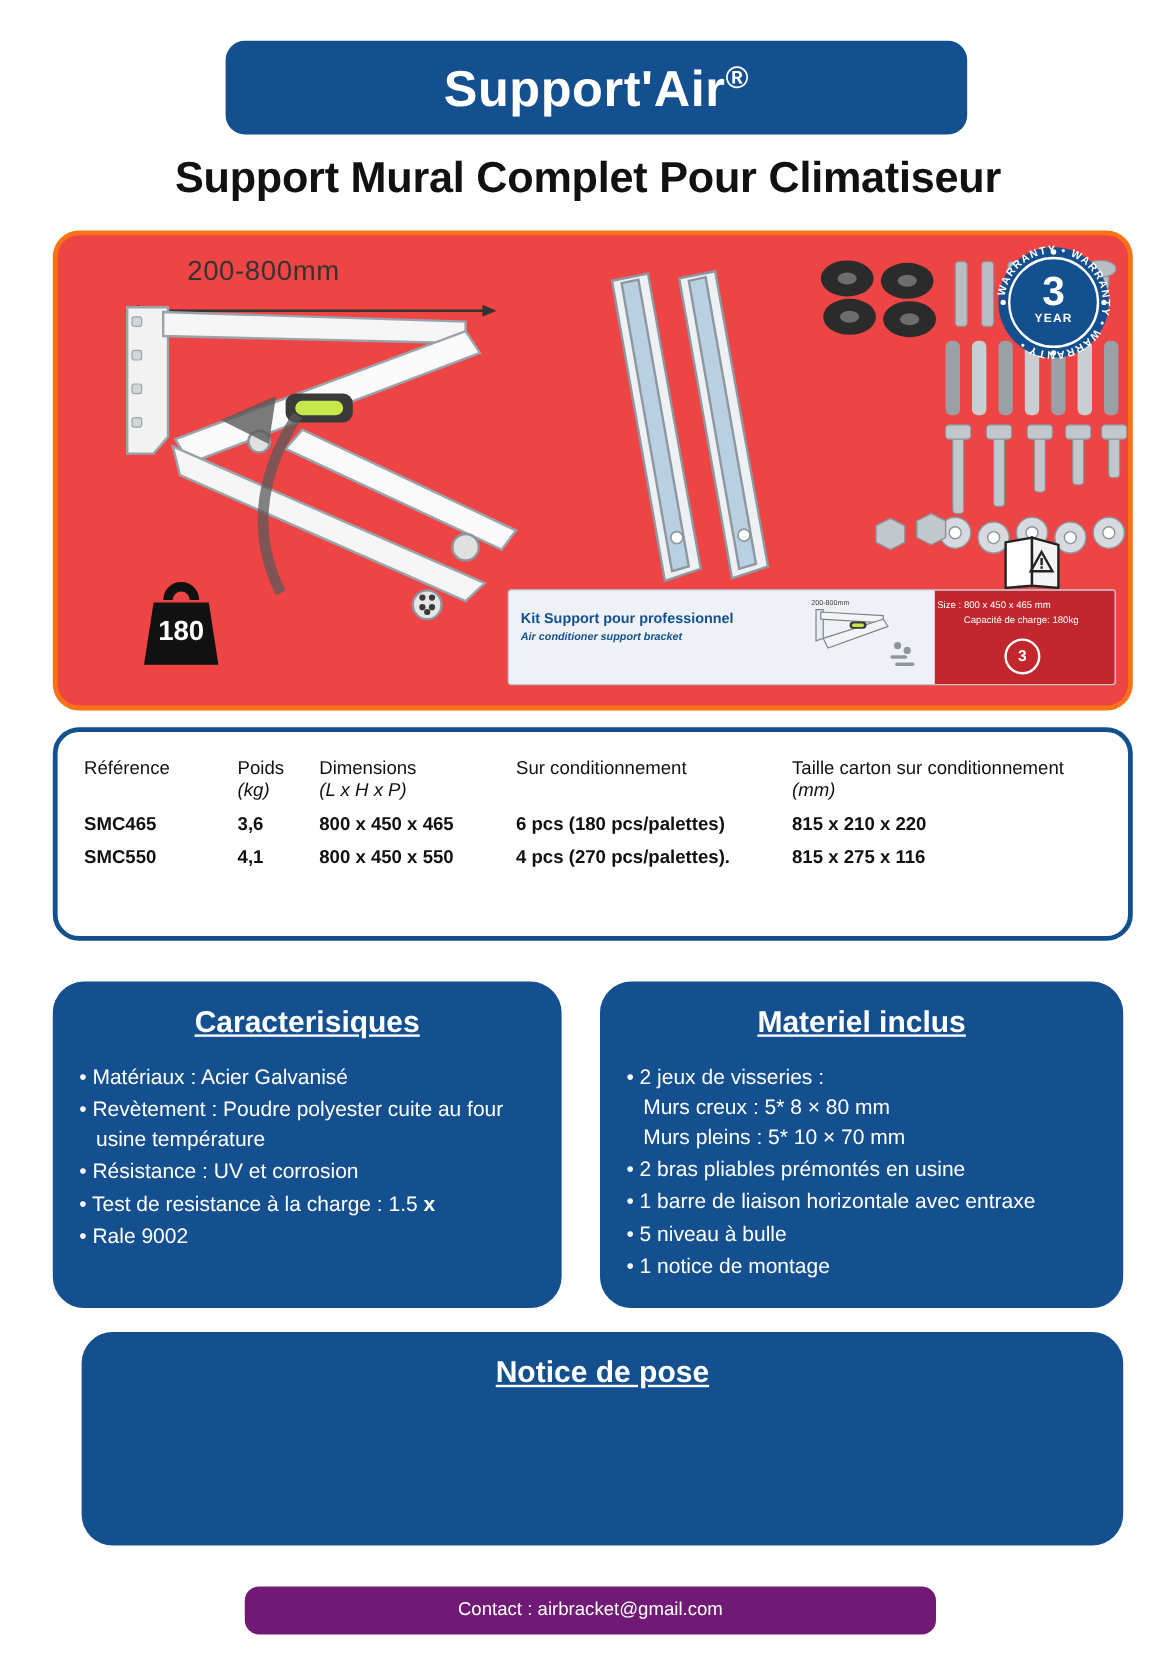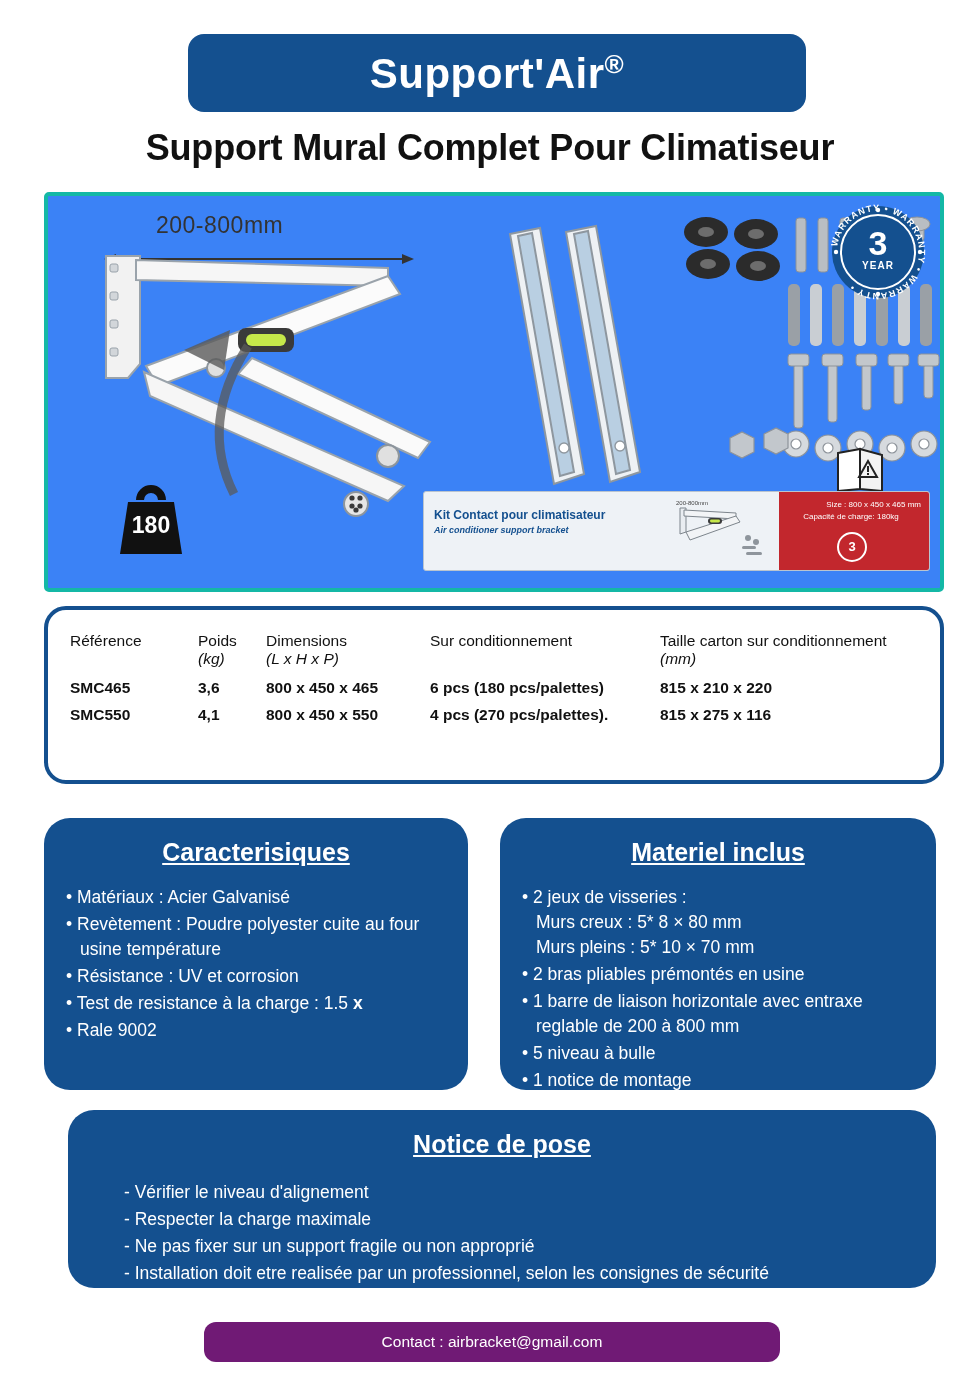--- a/index.html
+++ b/index.html
@@ -58,23 +58,23 @@
     letter-spacing: -0.2px;
   }
 
   
   .image-panel {
     position: absolute;
     left: 44px;
     top: 192px;
     width: 892px;
     height: 392px;
-    background: #3b82f6;
-    border: 4px solid #14b8a6;
-    border-radius: 5px;
+    background: #ef4444;
+    border: 4px solid #f97316;
+    border-radius: 22px;
     overflow: hidden;
   }
 
   .dim-label {
     position: absolute;
     left: 108px;
     top: 16px;
     font-size: 23px;
     color: #333;
     letter-spacing: 0.5px;
@@ -172,21 +172,21 @@
   .package .pk-sub {
     position: absolute; left: 10px; top: 33px;
     font-size: 9px; font-style: italic; font-weight: bold; color: #14508f;
   }
   .package .pk-red {
     position: absolute; right: 0; top: 0; width: 150px; height: 78px;
     background: #c2272d;
   }
   .package .pk-size {
     position: absolute; right: 8px; top: 8px; width: 140px;
-    color: #fff; font-size: 8px; text-align: right;
+    color: #fff; font-size: 8px; text-align: left;
   }
   .package .pk-cap {
     position: absolute; right: 8px; top: 20px; width: 140px;
     color: #fff; font-size: 8px; text-align: center;
   }
   .package .pk-circ {
     position: absolute; right: 62px; top: 40px;
     width: 26px; height: 26px; border-radius: 50%;
     border: 2px solid #fff; color: #fff; font-size: 13px;
     line-height: 26px; text-align: center; font-weight: bold;
@@ -461,21 +461,21 @@
         <rect x="33" y="19" width="2" height="6" fill="#222"></rect>
         <rect x="33" y="26" width="2" height="2" fill="#222"></rect>
       </svg>
       <div class="ni-label">
         <span>NOTICE</span><br>
         <span>D'INSTRUCTIONS</span>
       </div>
     </div>
 
     <div class="package">
-      <div class="pk-title">Kit Contact pour climatisateur</div>
+      <div class="pk-title">Kit Support pour professionnel</div>
       <div class="pk-sub">Air conditioner support bracket</div>
       <div class="pk-mini-label">200-800mm</div>
       <svg class="pk-mini" viewBox="0 0 95 58">
         <path d="M6 6 L12 6 L12 30 L6 32 Z" fill="#e9edf1" stroke="#7d858c"></path>
         <path d="M10 8 L62 11 L62 17 L10 14 Z" fill="#f2f4f6" stroke="#7d858c"></path>
         <path d="M12 30 L62 14 L66 20 L16 38 Z" fill="#f2f4f6" stroke="#7d858c"></path>
         <rect x="34" y="16" width="14" height="6" rx="3" fill="#3a3a3a"></rect>
         <rect x="36" y="17.6" width="10" height="2.8" rx="1.4" fill="#c6e84a"></rect>
         <g fill="#8e959c">
           <circle cx="74" cy="36" r="3"></circle>
@@ -556,34 +556,27 @@
     <div class="box-title">Materiel inclus</div>
     <ul class="box-list">
       <li>
         <span>• 2 jeux de visseries :</span>
         <span class="sub-line">Murs creux : 5* 8 × 80 mm</span>
         <span class="sub-line">Murs pleins : 5* 10 × 70 mm</span>
       </li>
       <li>• 2 bras pliables prémontés en usine</li>
       <li>
         <span>• 1 barre de liaison horizontale avec entraxe</span>
-        <span class="sub-line">reglable de 200 à 800 mm</span>
       </li>
       <li>• 5 niveau à bulle</li>
       <li>• 1 notice de montage</li>
     </ul>
   </div>
 
   <div class="box-blue box-notice">
     <div class="box-title">Notice de pose</div>
-    <ul class="notice-list">
-      <li>- Vérifier le niveau d'alignement</li>
-      <li>- Respecter la charge maximale</li>
-      <li>- Ne pas fixer sur un support fragile ou non approprié</li>
-      <li>- Installation doit etre realisée par un professionnel, selon les consignes de sécurité</li>
-    </ul>
   </div>
 
   <div class="contact-bar">
     <span>Contact : airbracket@gmail.com</span>
   </div>
 
 </div>
 
 </body></html>

